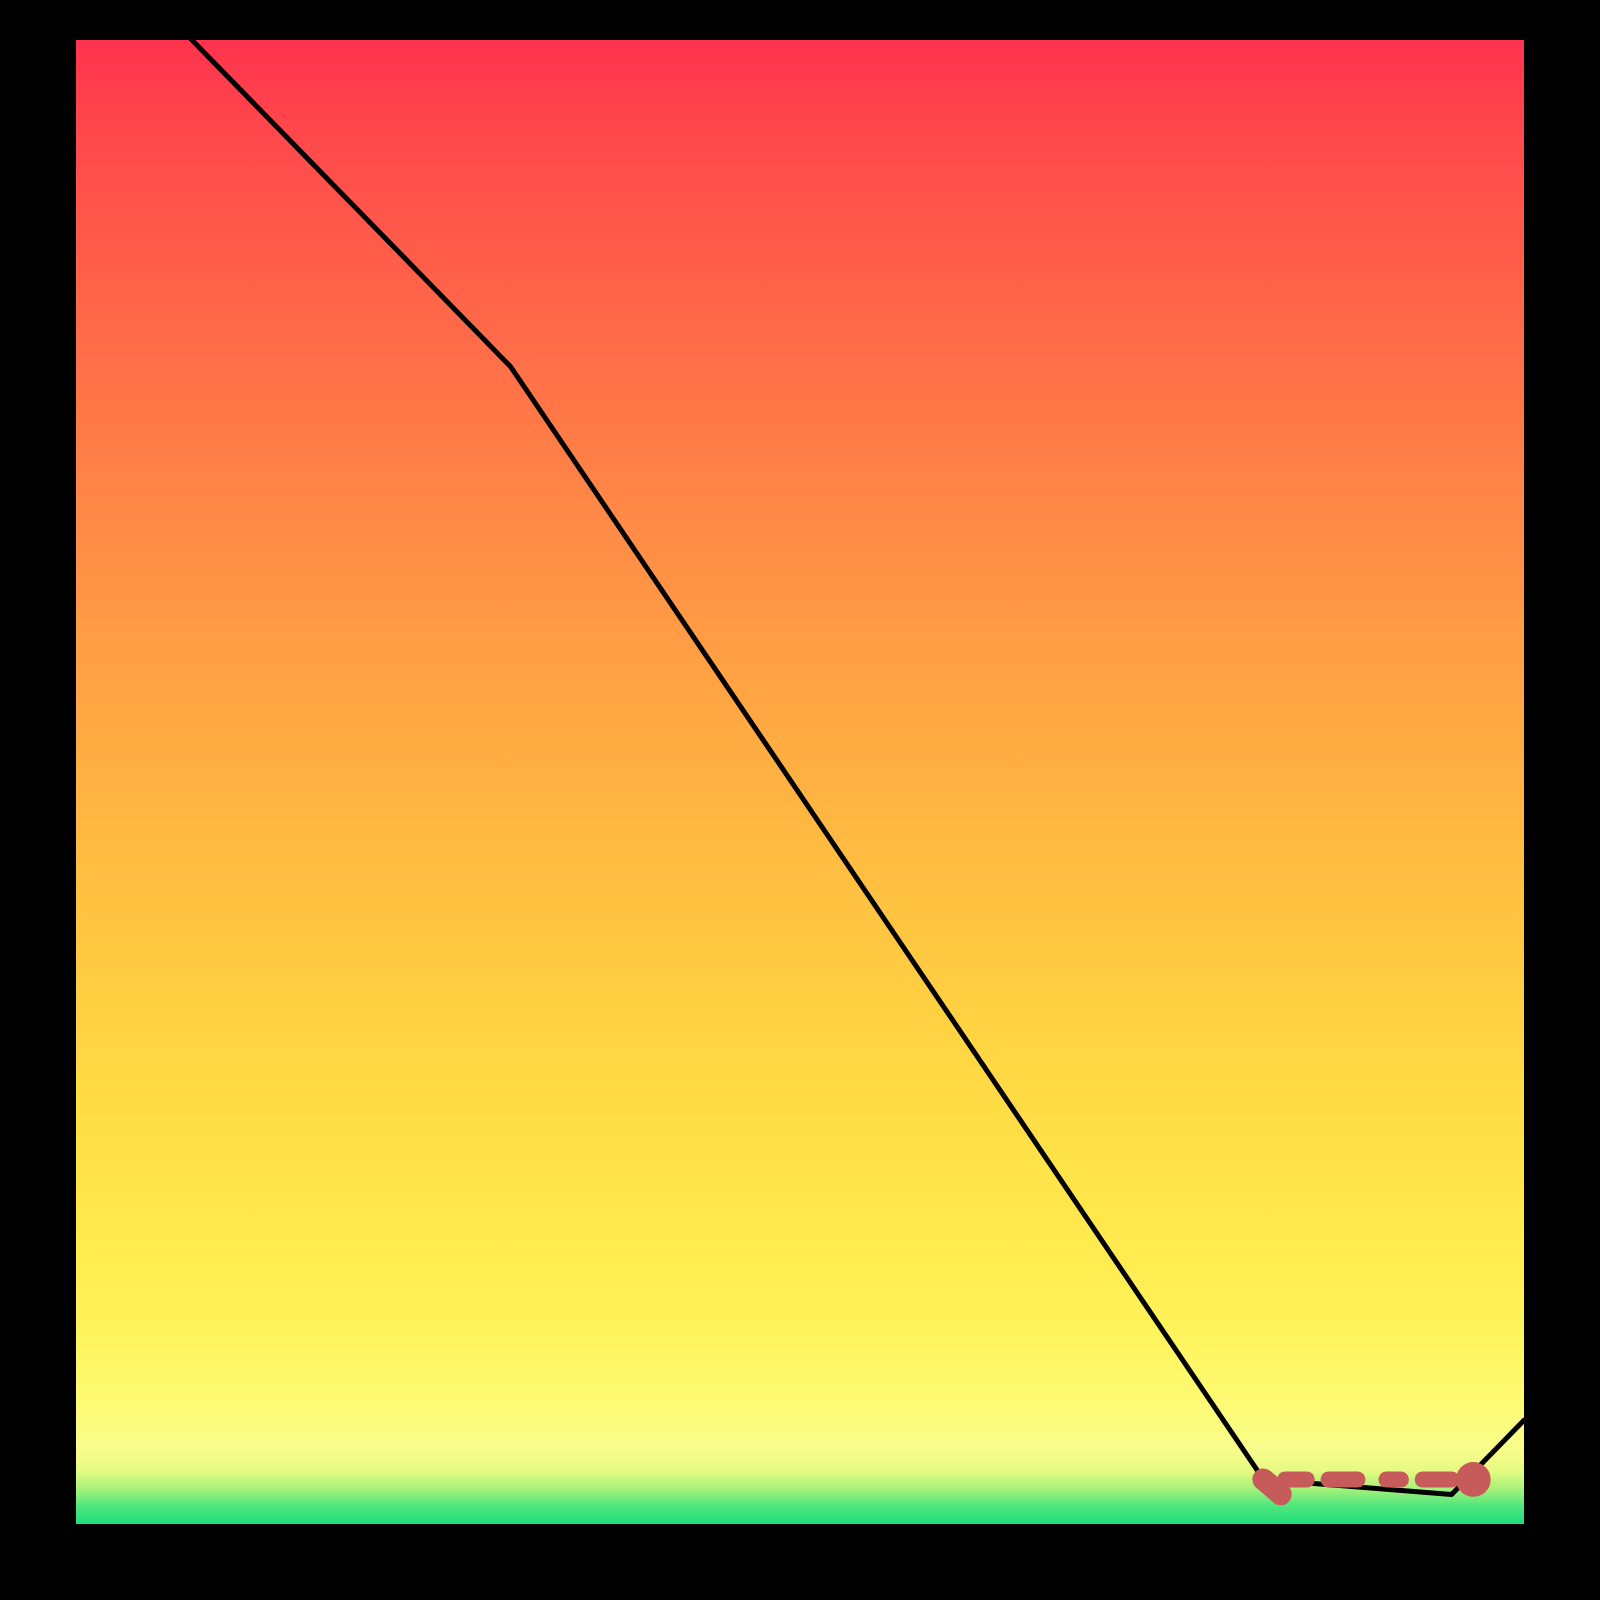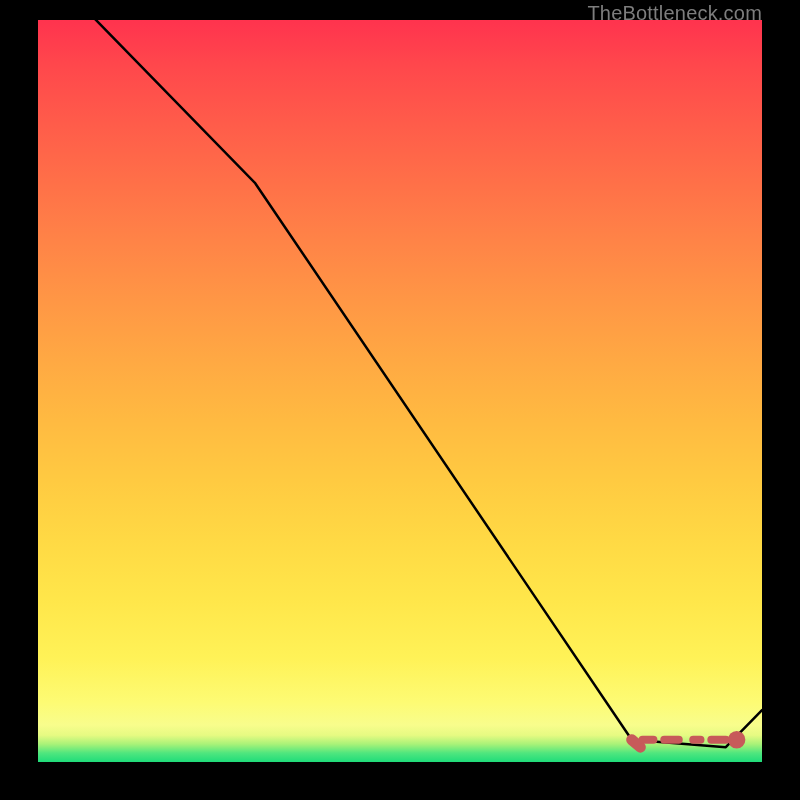--- a/index.html
+++ b/index.html
@@ -91,21 +91,20 @@
   }
 </style>
 </head>
 <body>
 
 <div class="canvas">
   <div class="plot-area">
     <div class="gradient"></div>
   </div>
 
-  <div class="watermark">TheBottleneck.com</div>
 
   <svg class="overlay" viewBox="0 0 724 742">
     <g id="chart-g">
         <path d="M0.0 -59.4 L217.2 163.2 L593.7 719.7 L687.8 727.2 L724.0 690.1" class="line"></path>
         <line x1="593.68" y1="719.74" x2="602.368" y2="727.16" class="highlight-line"></line>
         <line x1="604.54" y1="719.74" x2="615.4" y2="719.74" class="highlight-dash"></line>
         <line x1="626.26" y1="719.74" x2="640.74" y2="719.74" class="highlight-dash"></line>
         <line x1="655.22" y1="719.74" x2="662.46" y2="719.74" class="highlight-dash"></line>
         <line x1="673.32" y1="719.74" x2="687.8" y2="719.74" class="highlight-dash"></line>
         <circle cx="698.66" cy="719.74" r="8.688" class="dot"></circle>

